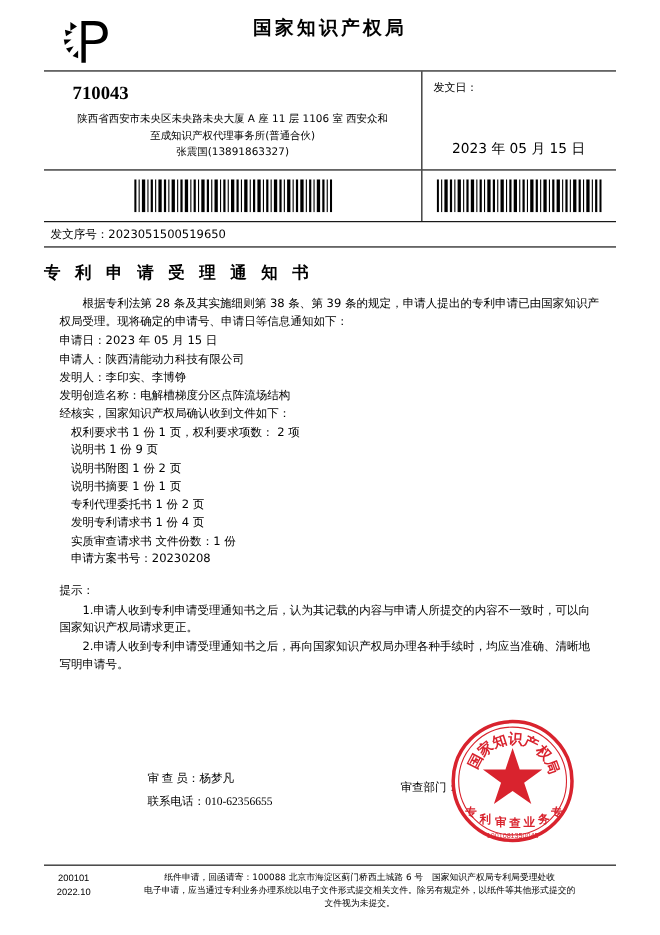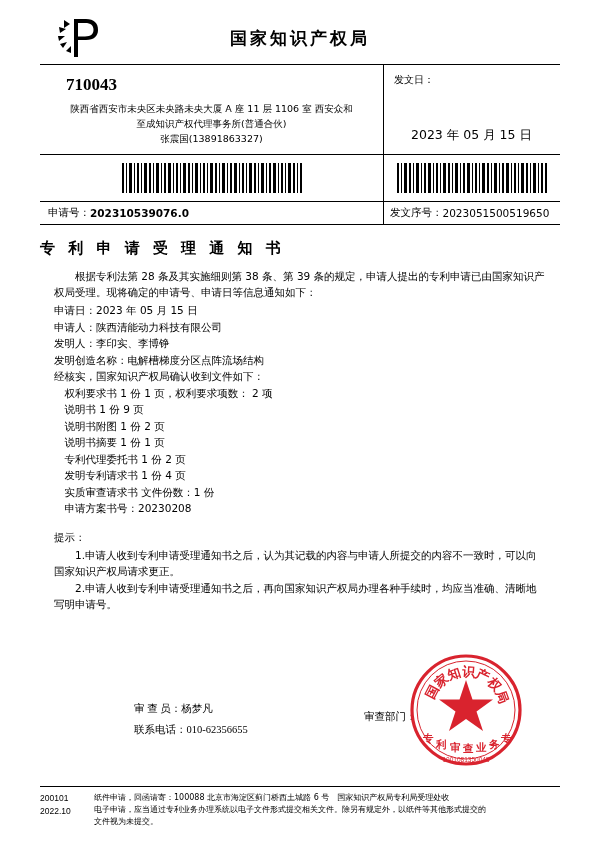--- a/index.html
+++ b/index.html
@@ -34,21 +34,21 @@
   .logo {
     position: absolute;
     left: 16px;
     top: 6px;
     width: 48px;
     height: 44px;
   }
   .org-title {
     position: absolute;
     left: 0;
-    top: 17px;
+    top: 4px;
     width: 520px;
     text-align: center;
     font-size: 17px;
     letter-spacing: 3px;
     font-weight: bold;
     font-family: "DejaVu Serif", "Liberation Serif", serif;
   }
 
   .rule {
     border-top: 1.5px solid #000;
@@ -227,20 +227,21 @@
     width: 120px;
     height: 120px;
   }
 
   
   .footer {
     position: absolute;
     left: 0;
     bottom: 12px;
     width: 520px;
+    text-align: center;
   }
   .footer-inner {
     display: flex;
     padding-top: 5px;
     font-size: 8px;
     line-height: 12px;
     font-family: "DejaVu Sans", sans-serif;
   }
   .footer-dates {
     width: 54px;
@@ -384,24 +385,20 @@
               <rect x="136" y="0" width="3" height="30"></rect>
             <rect x="141" y="0" width="1" height="30"></rect>
               <rect x="144" y="0" width="2" height="30"></rect>
             <rect x="148" y="0" width="2" height="30"></rect>
           </g>
         </svg>
       </div>
     </div>
 
     <div class="num-row">
-      <div class="num-left">
-        <span>申请号：</span>
-          <b>202310539076.0</b>
-      </div>
       <div class="num-right">
         <span>发文序号：</span>
           <span>2023051500519650</span>
       </div>
     </div>
 
     <div class="doc-title">专 利 申 请 受 理 通 知 书</div>
 
     <div class="body-wrap">
       <div class="para">根据专利法第 28 条及其实施细则第 38 条、第 39 条的规定，申请人提出的专利申请已由国家知识产权局受理。现将确定的申请号、申请日等信息通知如下：</div>

